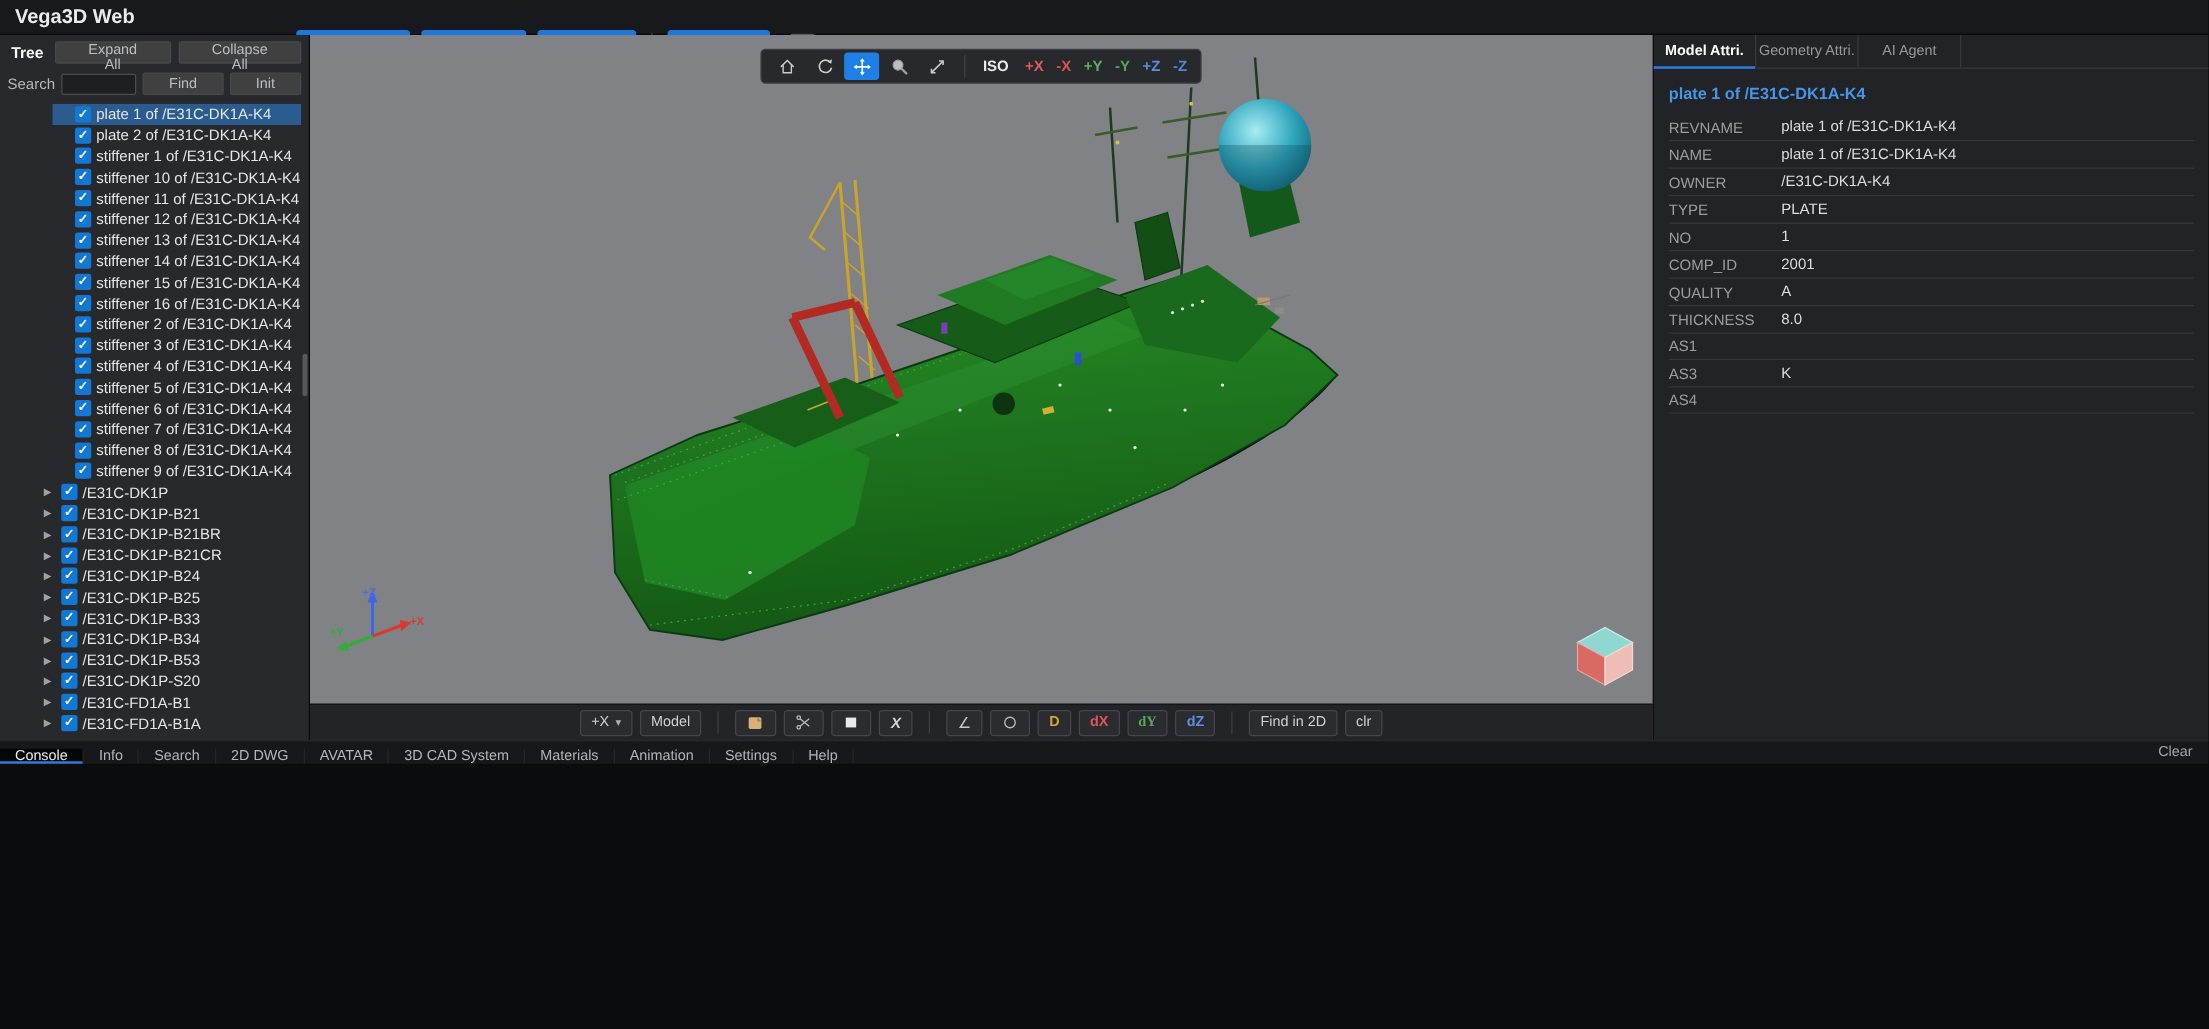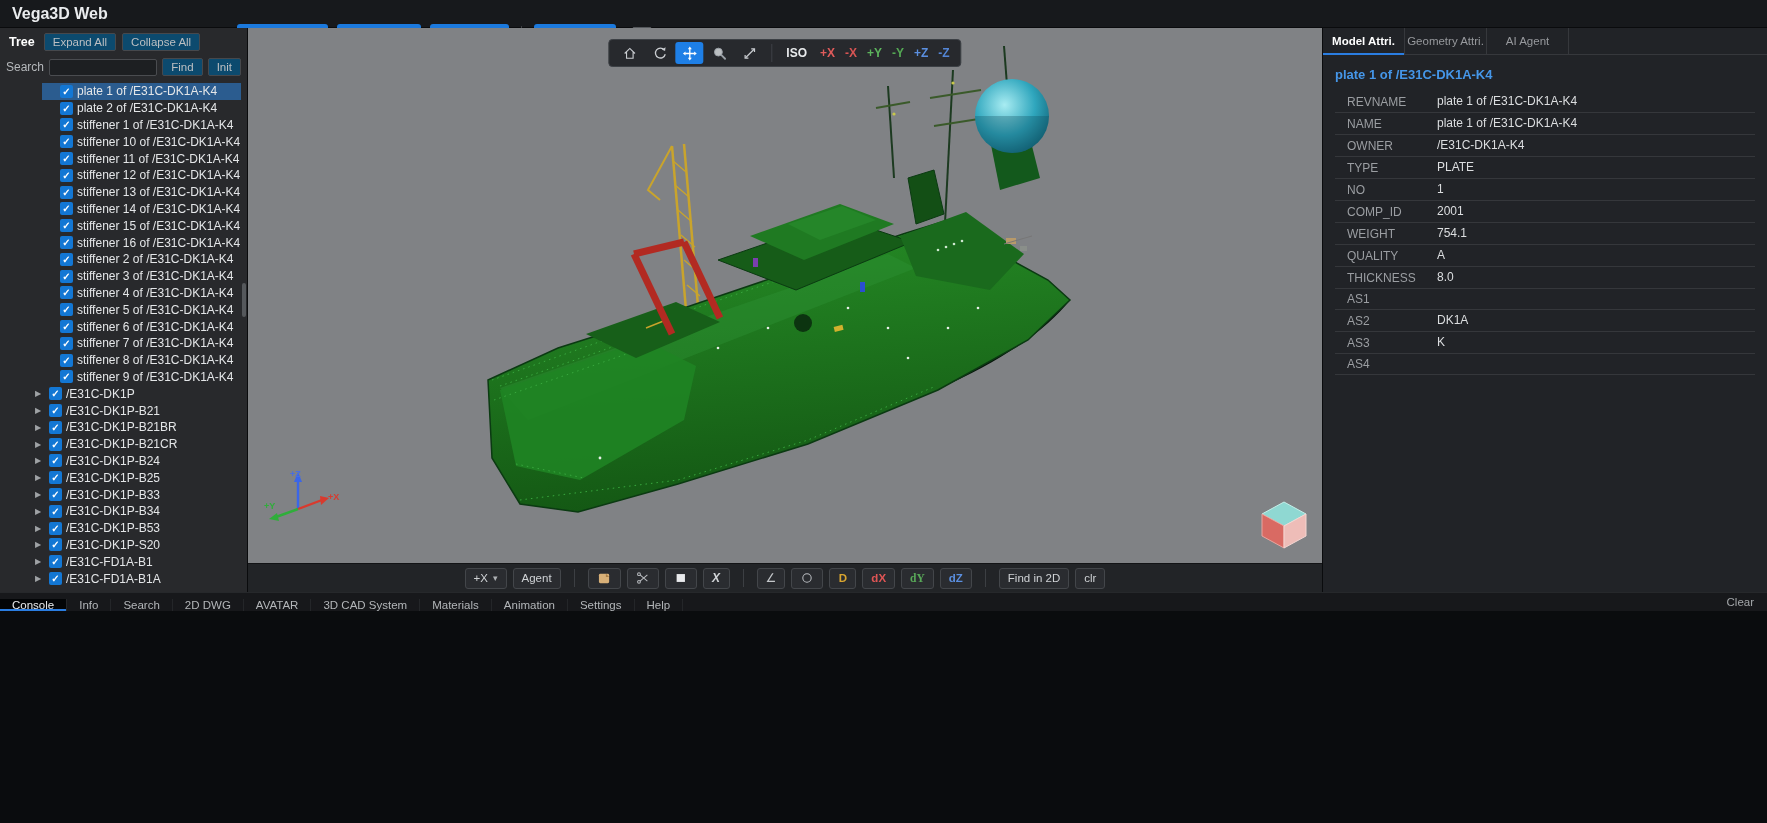--- a/index.html
+++ b/index.html
@@ -14,21 +14,21 @@
   .vsep-top{width:1px;height:15px;background:#3c3f43;margin:0 3px;}
   .swatch{width:20px;height:13px;background:#84888d;border:1px solid #55585c;border-radius:2px;margin-left:7px;}
 
   
   .main{display:flex;height:564px;}
 
   
   .tree-panel{width:248px;flex:none;background:#28292c;position:relative;border-right:1px solid #0a0b0d;}
   .tree-toolbar{height:27px;display:flex;align-items:center;padding:0 6px;gap:6px;}
   .panel-title{font-weight:700;font-size:12.5px;color:#fff;margin:0 3px;}
-  .tbtn{height:18px;padding:0 8px;font-size:11.5px;color:#bcbfc2;background:#0c4a6e;border:1px solid #46484c;border-radius:2px;cursor:pointer;}
+  .tbtn{height:18px;padding:0 20px;font-size:11.5px;color:#bcbfc2;background:#404040;border:1px solid #46484c;border-radius:2px;cursor:pointer;}
   .search-row{height:24px;display:flex;align-items:center;padding:0 6px;gap:5px;}
   .search-label{font-size:12px;color:#b5b8bb;}
   .search-input{flex:1;width:60px;height:17px;background:#1d1f22;border:1px solid #4a4c50;border-radius:2px;color:#ddd;font-size:11px;padding:0 4px;}
   .tree-list{position:absolute;top:55px;left:0;right:6px;bottom:0;overflow:hidden;font-size:12px;color:#e4e6e8;}
   .tree-row{height:16.8px;display:flex;align-items:center;white-space:nowrap;cursor:pointer;}
   .tree-row.leaf{margin-left:42px;padding-left:18px;}
   .tree-row.group{padding-left:35px;}
   .tree-row.selected{background:#2b5c8f;}
   .tw{width:11px;font-size:8px;color:#9fa2a5;margin-right:3px;flex:none;}
   .cb{width:13px;height:13px;flex:none;background:#1377d4;border-radius:2px;color:#fff;font-size:10px;line-height:13px;text-align:center;font-weight:700;margin-right:4px;}
@@ -56,21 +56,21 @@
 
   
   .attr-panel{width:445px;flex:none;background:#212327;border-left:1px solid #0a0b0d;display:flex;flex-direction:column;}
   .attr-tabs{height:27px;display:flex;border-bottom:1px solid #36383c;flex:none;}
   .attr-tab{width:82px;display:flex;align-items:center;justify-content:center;font-size:11.5px;color:#97999d;border-right:1px solid #36383c;position:relative;cursor:pointer;}
   .attr-tab.active{color:#fff;font-weight:700;}
   .attr-tab.active::after{content:"";position:absolute;left:0;right:0;bottom:-1px;height:2px;background:#2a7de1;}
   .attr-header{color:#4596e8;font-weight:700;font-size:13px;padding:12px 12px 9px;}
   .attr-table{padding:0 12px;overflow:hidden;}
   .attr-row{display:flex;align-items:center;border-bottom:1px solid #35373b;padding:3px 0;min-height:21px;}
-  .attr-label{width:90px;flex:none;font-size:12px;color:#9b9ea2;margin-left:12px;}
+  .attr-label{width:90px;flex:none;font-size:12px;color:#9b9ea2;}
   .attr-value{width:196px;font-size:12px;color:#dcdee0;line-height:15px;}
   .attr-row[data-label="COG"] .attr-value{white-space:nowrap;width:auto;}
 
   
   .footer{height:19px;background:#17181b;border-top:1px solid #26282b;display:flex;align-items:stretch;position:relative;}
   .btab{padding:0 12px;display:flex;align-items:center;font-size:11.5px;color:#b3b6b9;border-right:1px solid #242629;position:relative;cursor:pointer;}
   .btab.active{background:#030507;color:#e9ebed;}
   .btab.active::after{content:"";position:absolute;left:0;right:0;bottom:0;height:2px;background:#2a7de1;}
   .clear-btn{position:absolute;right:7px;top:0;height:100%;font-size:11.5px;color:#a4a7aa;background:none;border:none;cursor:pointer;}
   .console-area{height:212px;background:#0a0c0e;}
@@ -425,21 +425,21 @@
           <polygon points="4,16 26,28 26,50 4,38" fill="#d96a63" stroke="#e8a49e" stroke-width="1"></polygon>
           <polygon points="26,28 48,16 48,38 26,50" fill="#eebdb8" stroke="#f4d6d2" stroke-width="1"></polygon>
         </svg>
       </div>
 
       <div class="view-bottombar">
         <div class="vb-btn">
           <span>+X</span>
           <span class="chev">▾</span>
         </div>
-        <button class="vb-btn">Agent</button>
+        <button class="vb-btn">Model</button>
         <div class="vb-sep"></div>
         <div style="display:flex;gap:6px;">
             <button class="vb-btn">
               <span style="display: flex;">
                 <svg width="15" height="13" viewBox="0 0 16 14">
                   <rect x="2" y="2" width="11" height="10" rx="1.5" fill="#d8b078"></rect>
                   <path d="M9.5 2 L13 5.5 L9.5 5.5 Z" fill="#a87e46"></path>
                 </svg>
               </span>
             </button>
@@ -519,39 +519,31 @@
             <span class="attr-value">PLATE</span>
           </div>
           <div class="attr-row" data-label="NO">
             <span class="attr-label">NO</span>
             <span class="attr-value">1</span>
           </div>
           <div class="attr-row" data-label="COMP_ID">
             <span class="attr-label">COMP_ID</span>
             <span class="attr-value">2001</span>
           </div>
-          <div class="attr-row" data-label="WEIGHT">
-            <span class="attr-label">WEIGHT</span>
-            <span class="attr-value">754.1</span>
-          </div>
           <div class="attr-row" data-label="QUALITY">
             <span class="attr-label">QUALITY</span>
             <span class="attr-value">A</span>
           </div>
           <div class="attr-row" data-label="THICKNESS">
             <span class="attr-label">THICKNESS</span>
             <span class="attr-value">8.0</span>
           </div>
           <div class="attr-row" data-label="AS1">
             <span class="attr-label">AS1</span>
             <span class="attr-value"></span>
-          </div>
-          <div class="attr-row" data-label="AS2">
-            <span class="attr-label">AS2</span>
-            <span class="attr-value">DK1A</span>
           </div>
           <div class="attr-row" data-label="AS3">
             <span class="attr-label">AS3</span>
             <span class="attr-value">K</span>
           </div>
           <div class="attr-row" data-label="AS4">
             <span class="attr-label">AS4</span>
             <span class="attr-value"></span>
           </div>
         </div>

